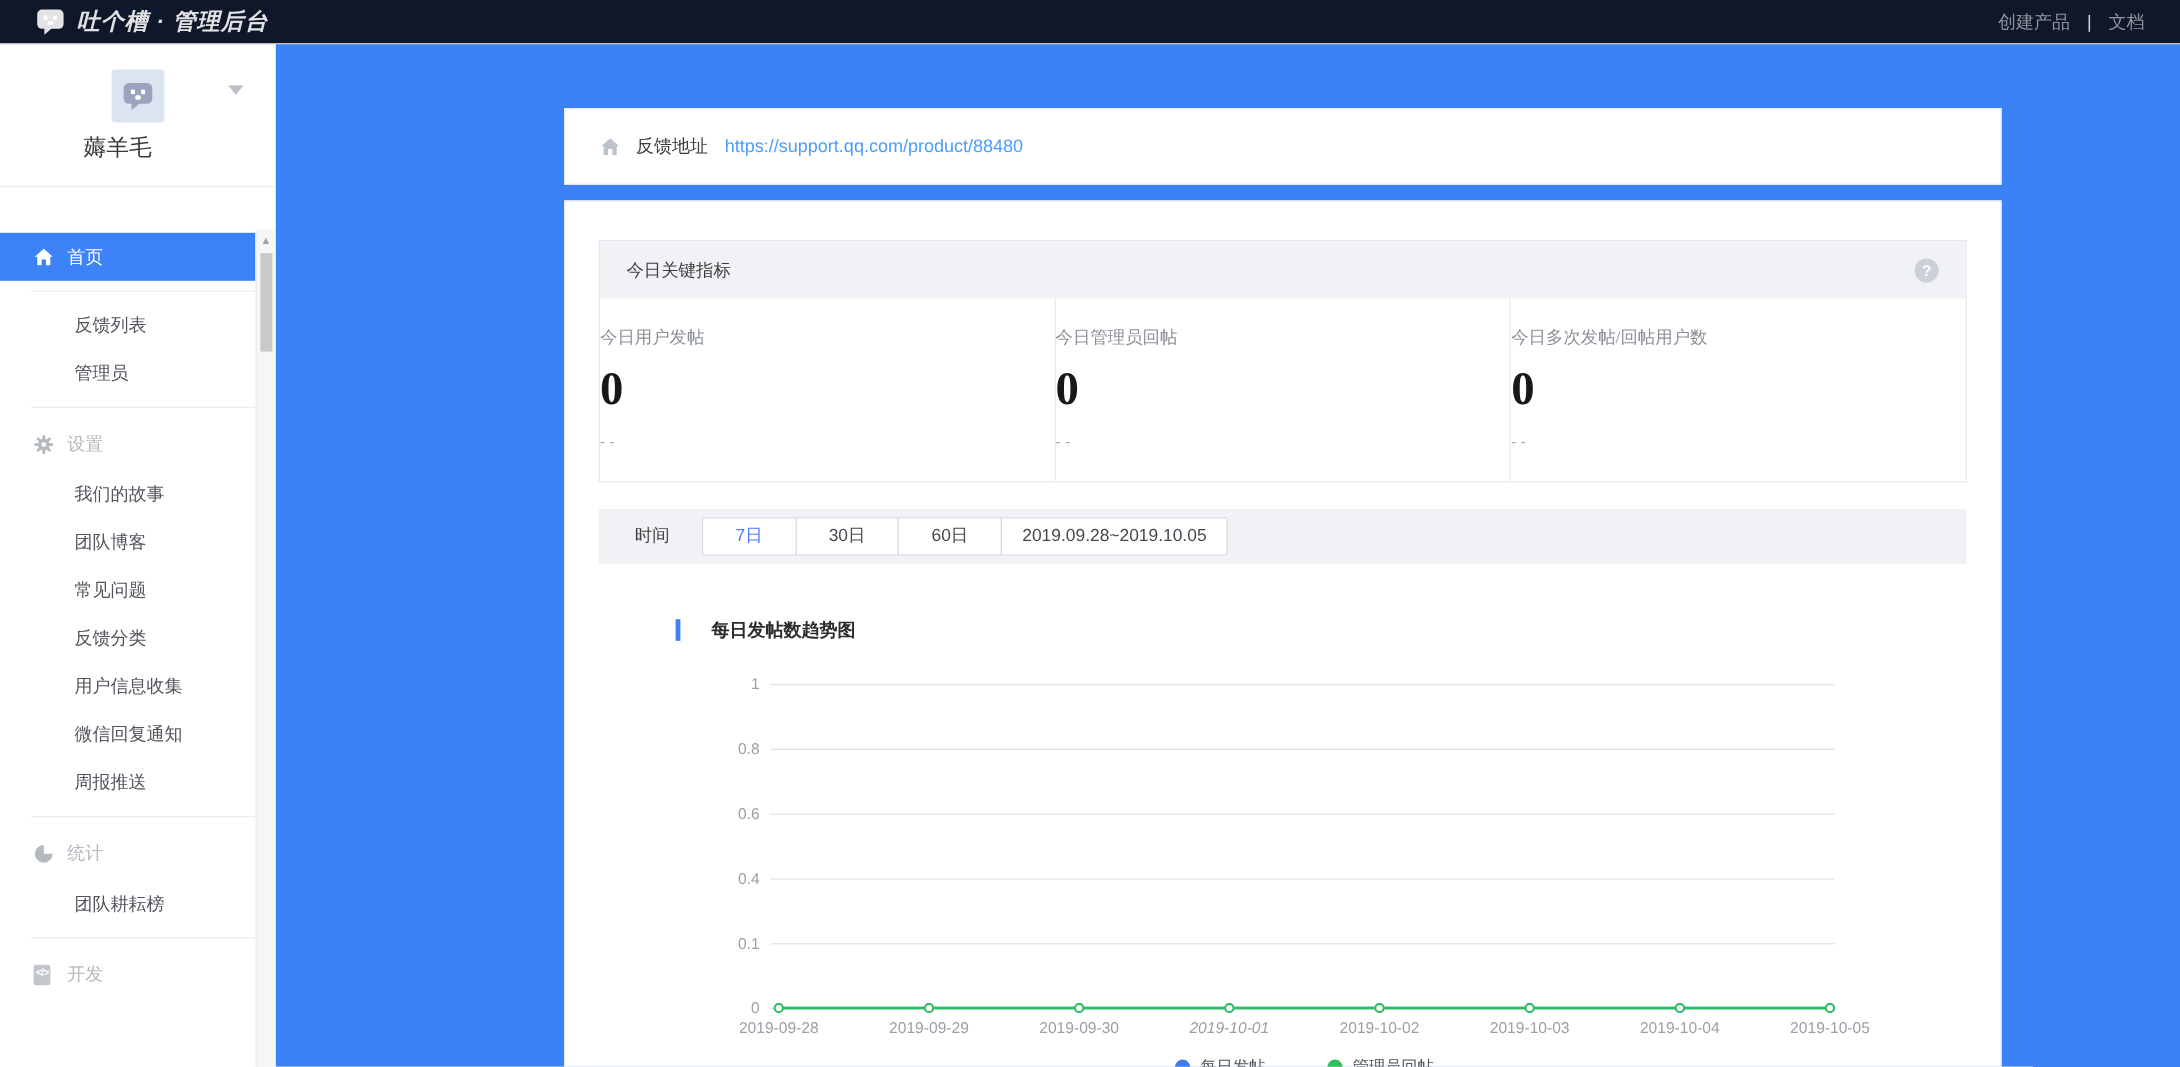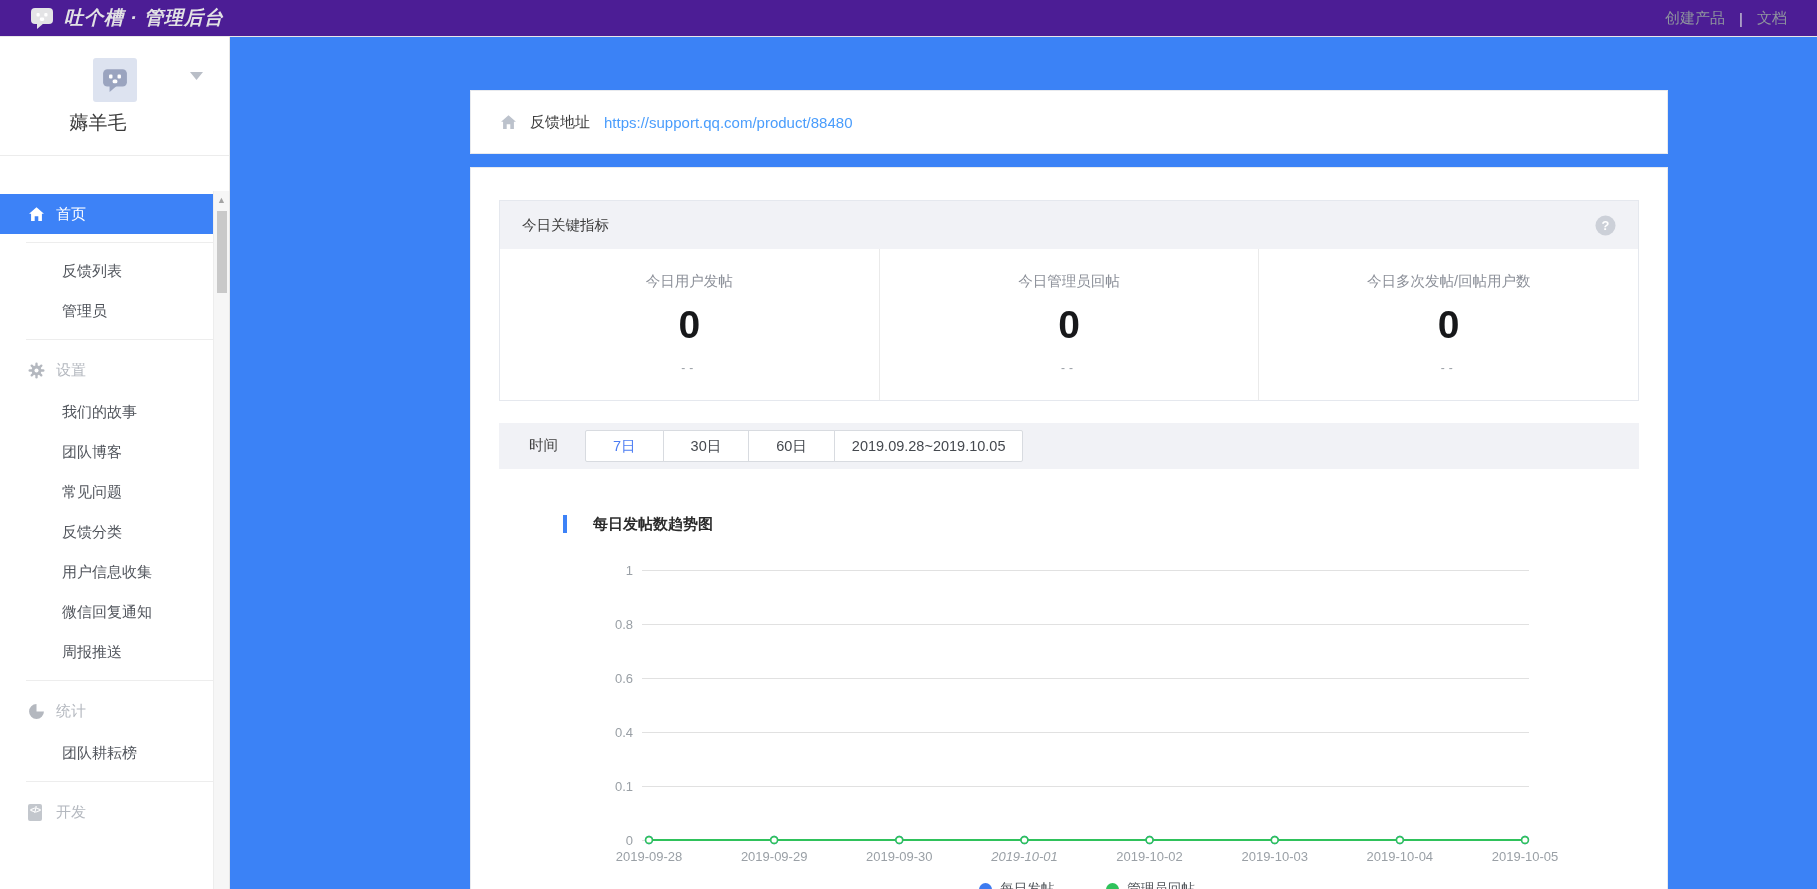--- a/index.html
+++ b/index.html
@@ -2,21 +2,21 @@
 <html><head>
 <meta charset="utf-8">
 <style>
   * { margin:0; padding:0; box-sizing:border-box; }
   html,body { width:1817px; height:889px; overflow:hidden; }
   body { font-family:"Liberation Sans","DejaVu Sans",sans-serif; background:#fff; color:#333; }
   .page { position:relative; width:1817px; height:889px; overflow:hidden; }
 
   
   .topbar { position:absolute; left:0; top:0; width:100%; height:37px;
-            background:#4c1d95; border-bottom:1px solid #e9e9e9;
+            background:#0f172a; border-bottom:1px solid #e9e9e9;
             display:flex; align-items:center; justify-content:space-between; padding:0 30px; }
   .brand { display:flex; align-items:center; gap:10px; }
   .brand-icon { width:24px; height:24px; color:#e4e4e6; display:inline-flex; }
   .brand-icon svg { width:100%; height:100%; }
   .brand-text { font-size:19px; font-weight:bold; font-style:italic; color:#e2e2e4; letter-spacing:1px; }
   .topbar-actions { display:flex; align-items:center; gap:14px; font-size:15px; color:#8f959e; }
   .topbar-actions a { color:#8f959e; text-decoration:none; cursor:pointer; }
   .topbar-sep { color:#d5d8dc; }
 
   
@@ -60,21 +60,21 @@
   .fb-link { margin-left:14px; font-size:15px; color:#4a9dfc; text-decoration:none; cursor:pointer; }
 
   .card-dashboard { top:130px; height:760px; }
 
   
   .metrics { margin:32px 28px 0; border:1px solid #e5e8ee; }
   .metrics-header { height:48px; background:#f1f2f6; display:flex; align-items:center; padding:0 22px; }
   .metrics-title { font-size:14.5px; color:#3d3d3d; }
   .help-icon { margin-left:auto; width:21px; height:21px; cursor:pointer; display:inline-flex; }
   .metrics-body { display:flex; background:#fff; }
-  .metric-col { flex:1; text-align:center; padding:23px 0 25px; }
+  .metric-col { flex:1; padding:23px 0 25px;font-family:Liberation Serif, serif; }
   .metric-col + .metric-col { border-left:1px solid #eaeaea; }
   .metric-label { font-size:14.5px; color:#8c9099; }
   .metric-value { margin-top:13px; font-size:39px; font-weight:700; color:#17181a; line-height:1.1; }
   .metric-sub { margin-top:14px; font-size:12px; color:#9aa0a6; letter-spacing:4px; }
 
   
   .timebar { margin:22px 28px 0; height:46px; background:#f1f2f6; display:flex; align-items:center; padding-left:30px; }
   .time-label { font-size:14.5px; color:#3f3f3f; margin-right:27px; }
   .time-group { display:flex; }
   .time-btn { height:32px; line-height:30px; background:#fff; border:1px solid #d8dbe0;

